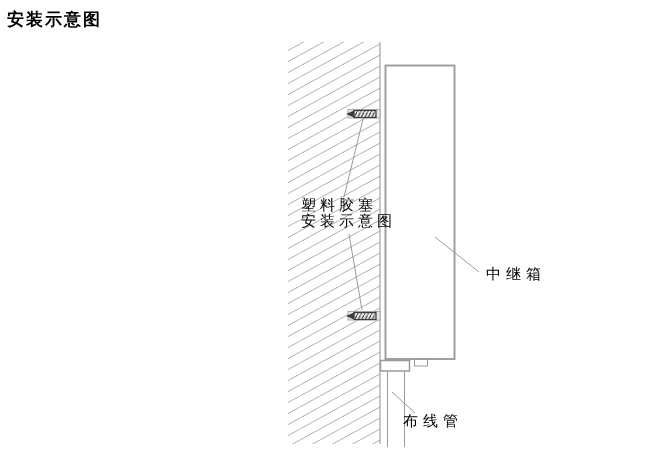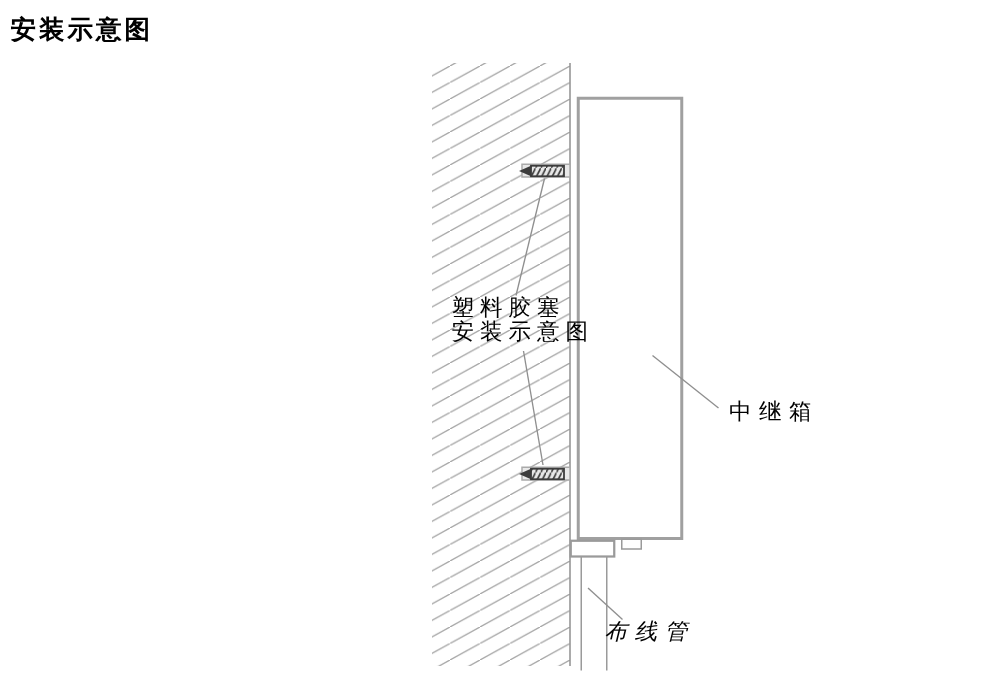--- a/index.html
+++ b/index.html
@@ -42,21 +42,20 @@
   }
   #label-box {
     left: 486px;
     top: 266px;
     letter-spacing: 5px;
   }
   #label-pipe {
     left: 403px;
     top: 413px;
     letter-spacing: 5px;
-    font-style: italic;
   }
   svg#diagram {
     position: absolute;
     left: 0;
     top: 0;
   }
 </style>
 </head>
 <body>
 

